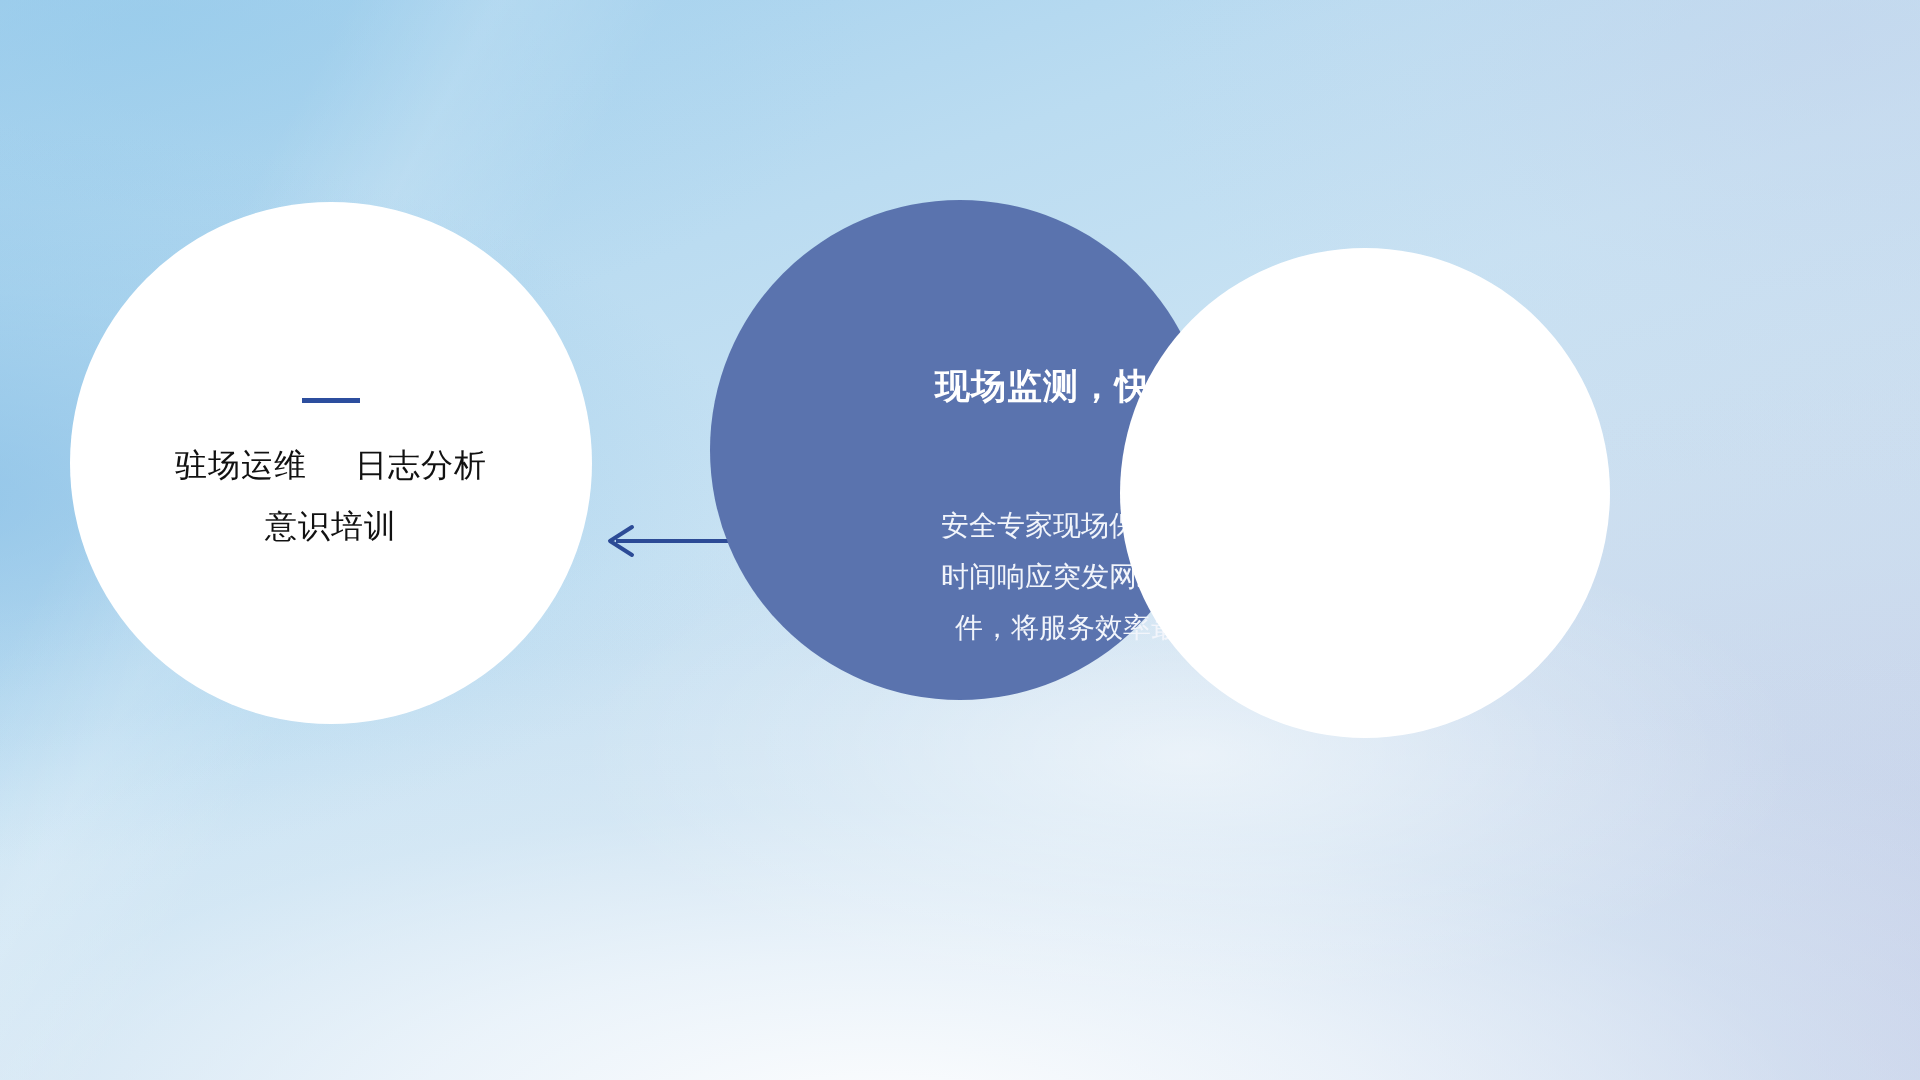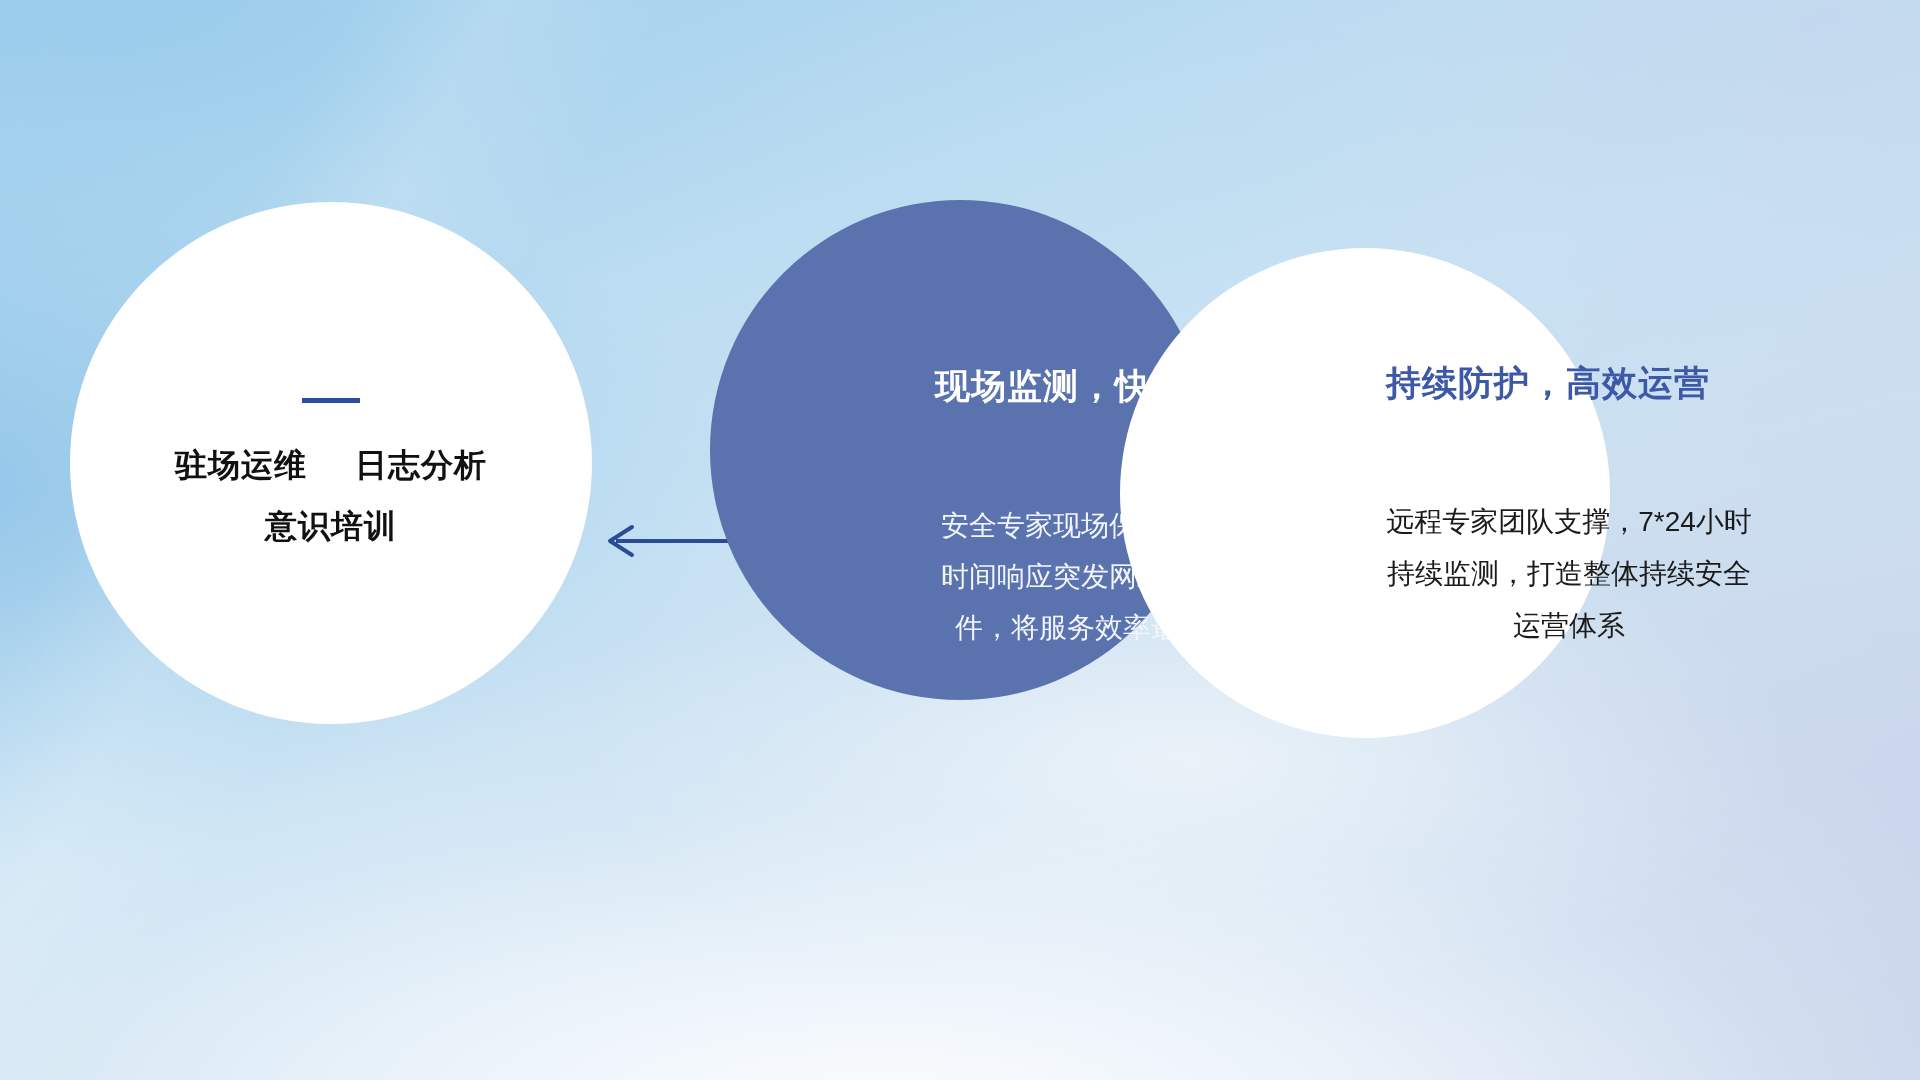--- a/index.html
+++ b/index.html
@@ -142,21 +142,21 @@
   }
   #left-rule {
     width: 58px;
     height: 5px;
     background: #2c4e9e;
     margin-bottom: 46px;
   }
   .left-line {
     color: #111111;
     font-size: 32px;
-    font-weight: bold;
+    font-weight: normal;
     letter-spacing: 1px;
     line-height: 1.0;
     white-space: nowrap;
     margin-bottom: 29px;
     text-align: center;
   }
   .left-line:last-child { margin-bottom: 12px; }
   .left-line .gap { display: inline-block; width: 28px; }
 
   
@@ -257,22 +257,20 @@
   <div class="circle" id="circle-mid"></div>
   <div class="circle" id="circle-left"></div>
   <div class="circle" id="circle-right"></div>
 
   <div id="mid-content">
     <div id="mid-title">现场监测，快速响应</div>
     <div id="mid-body">安全专家现场保障，最短时间响应突发网络安全事件，将服务效率最大化</div>
   </div>
 
   <div id="right-content">
-    <div id="right-title">持续防护，高效运营</div>
-    <div id="right-body">远程专家团队支撑，7*24小时持续监测，打造整体持续安全运营体系</div>
   </div>
 
   <div id="left-content">
     <div id="left-rule"></div>
 
     <div class="left-line">
       <span>驻场运维</span>
       <span class="gap"></span>
       <span>日志分析</span>
     </div>

